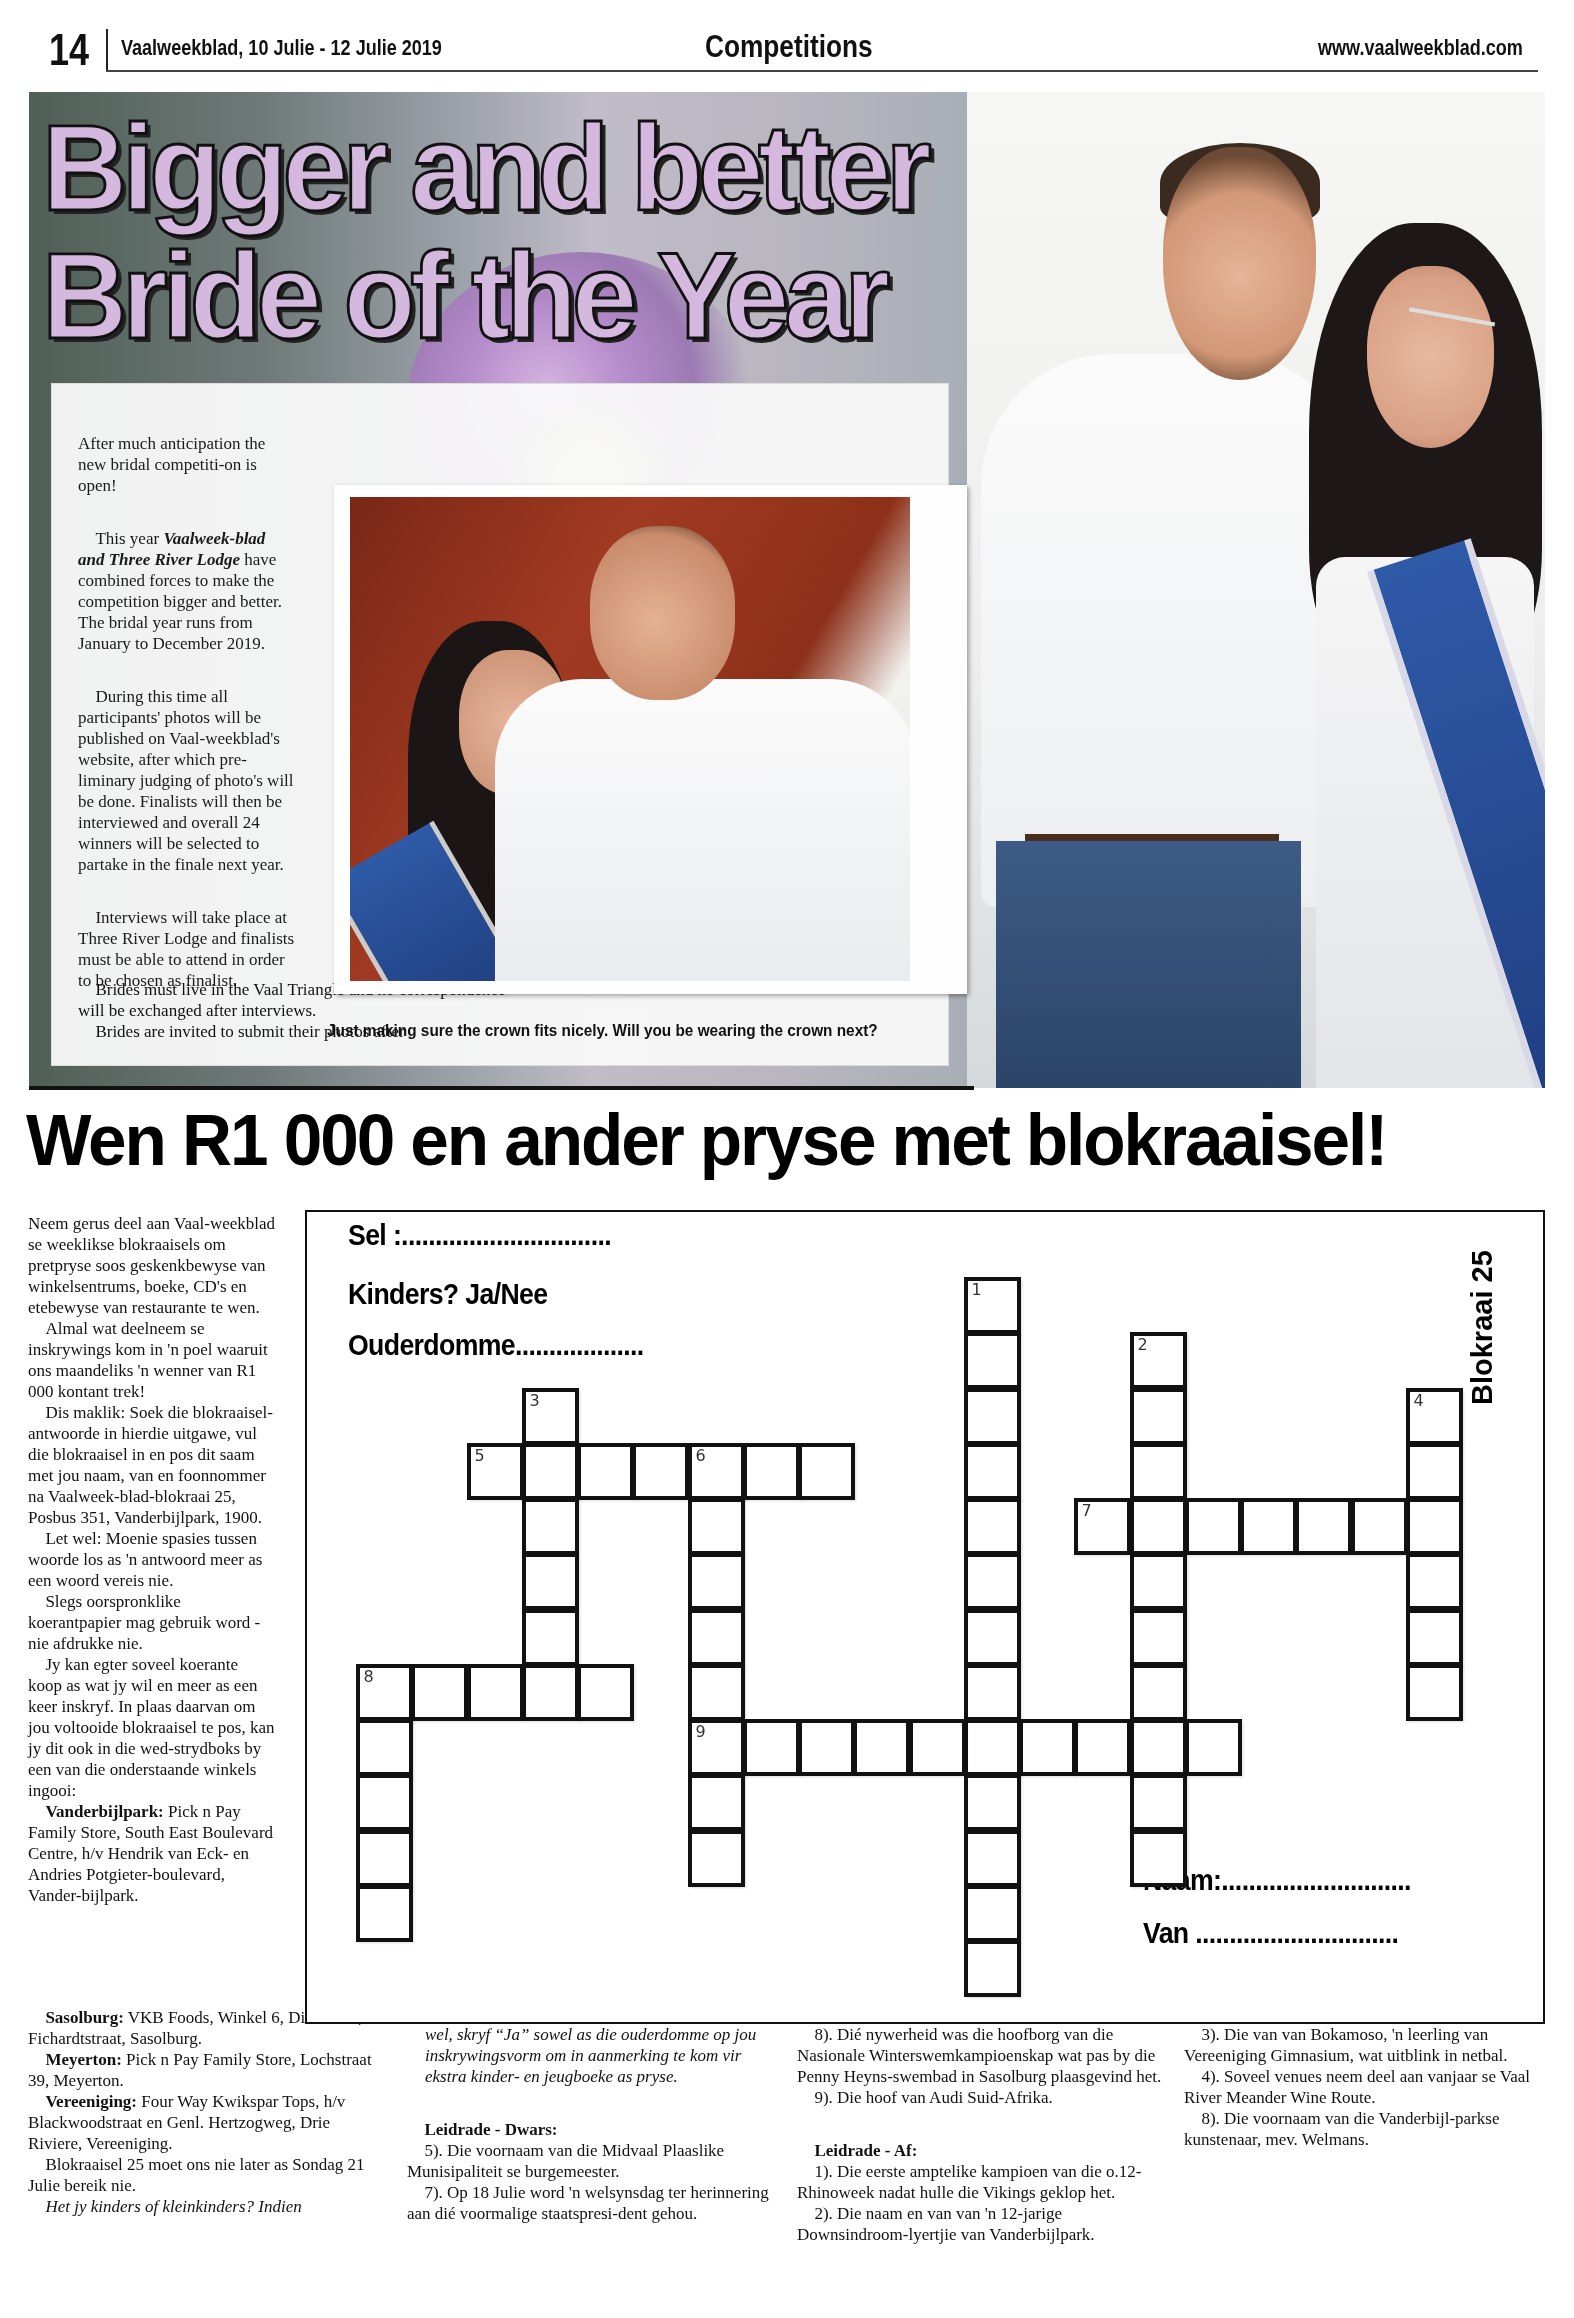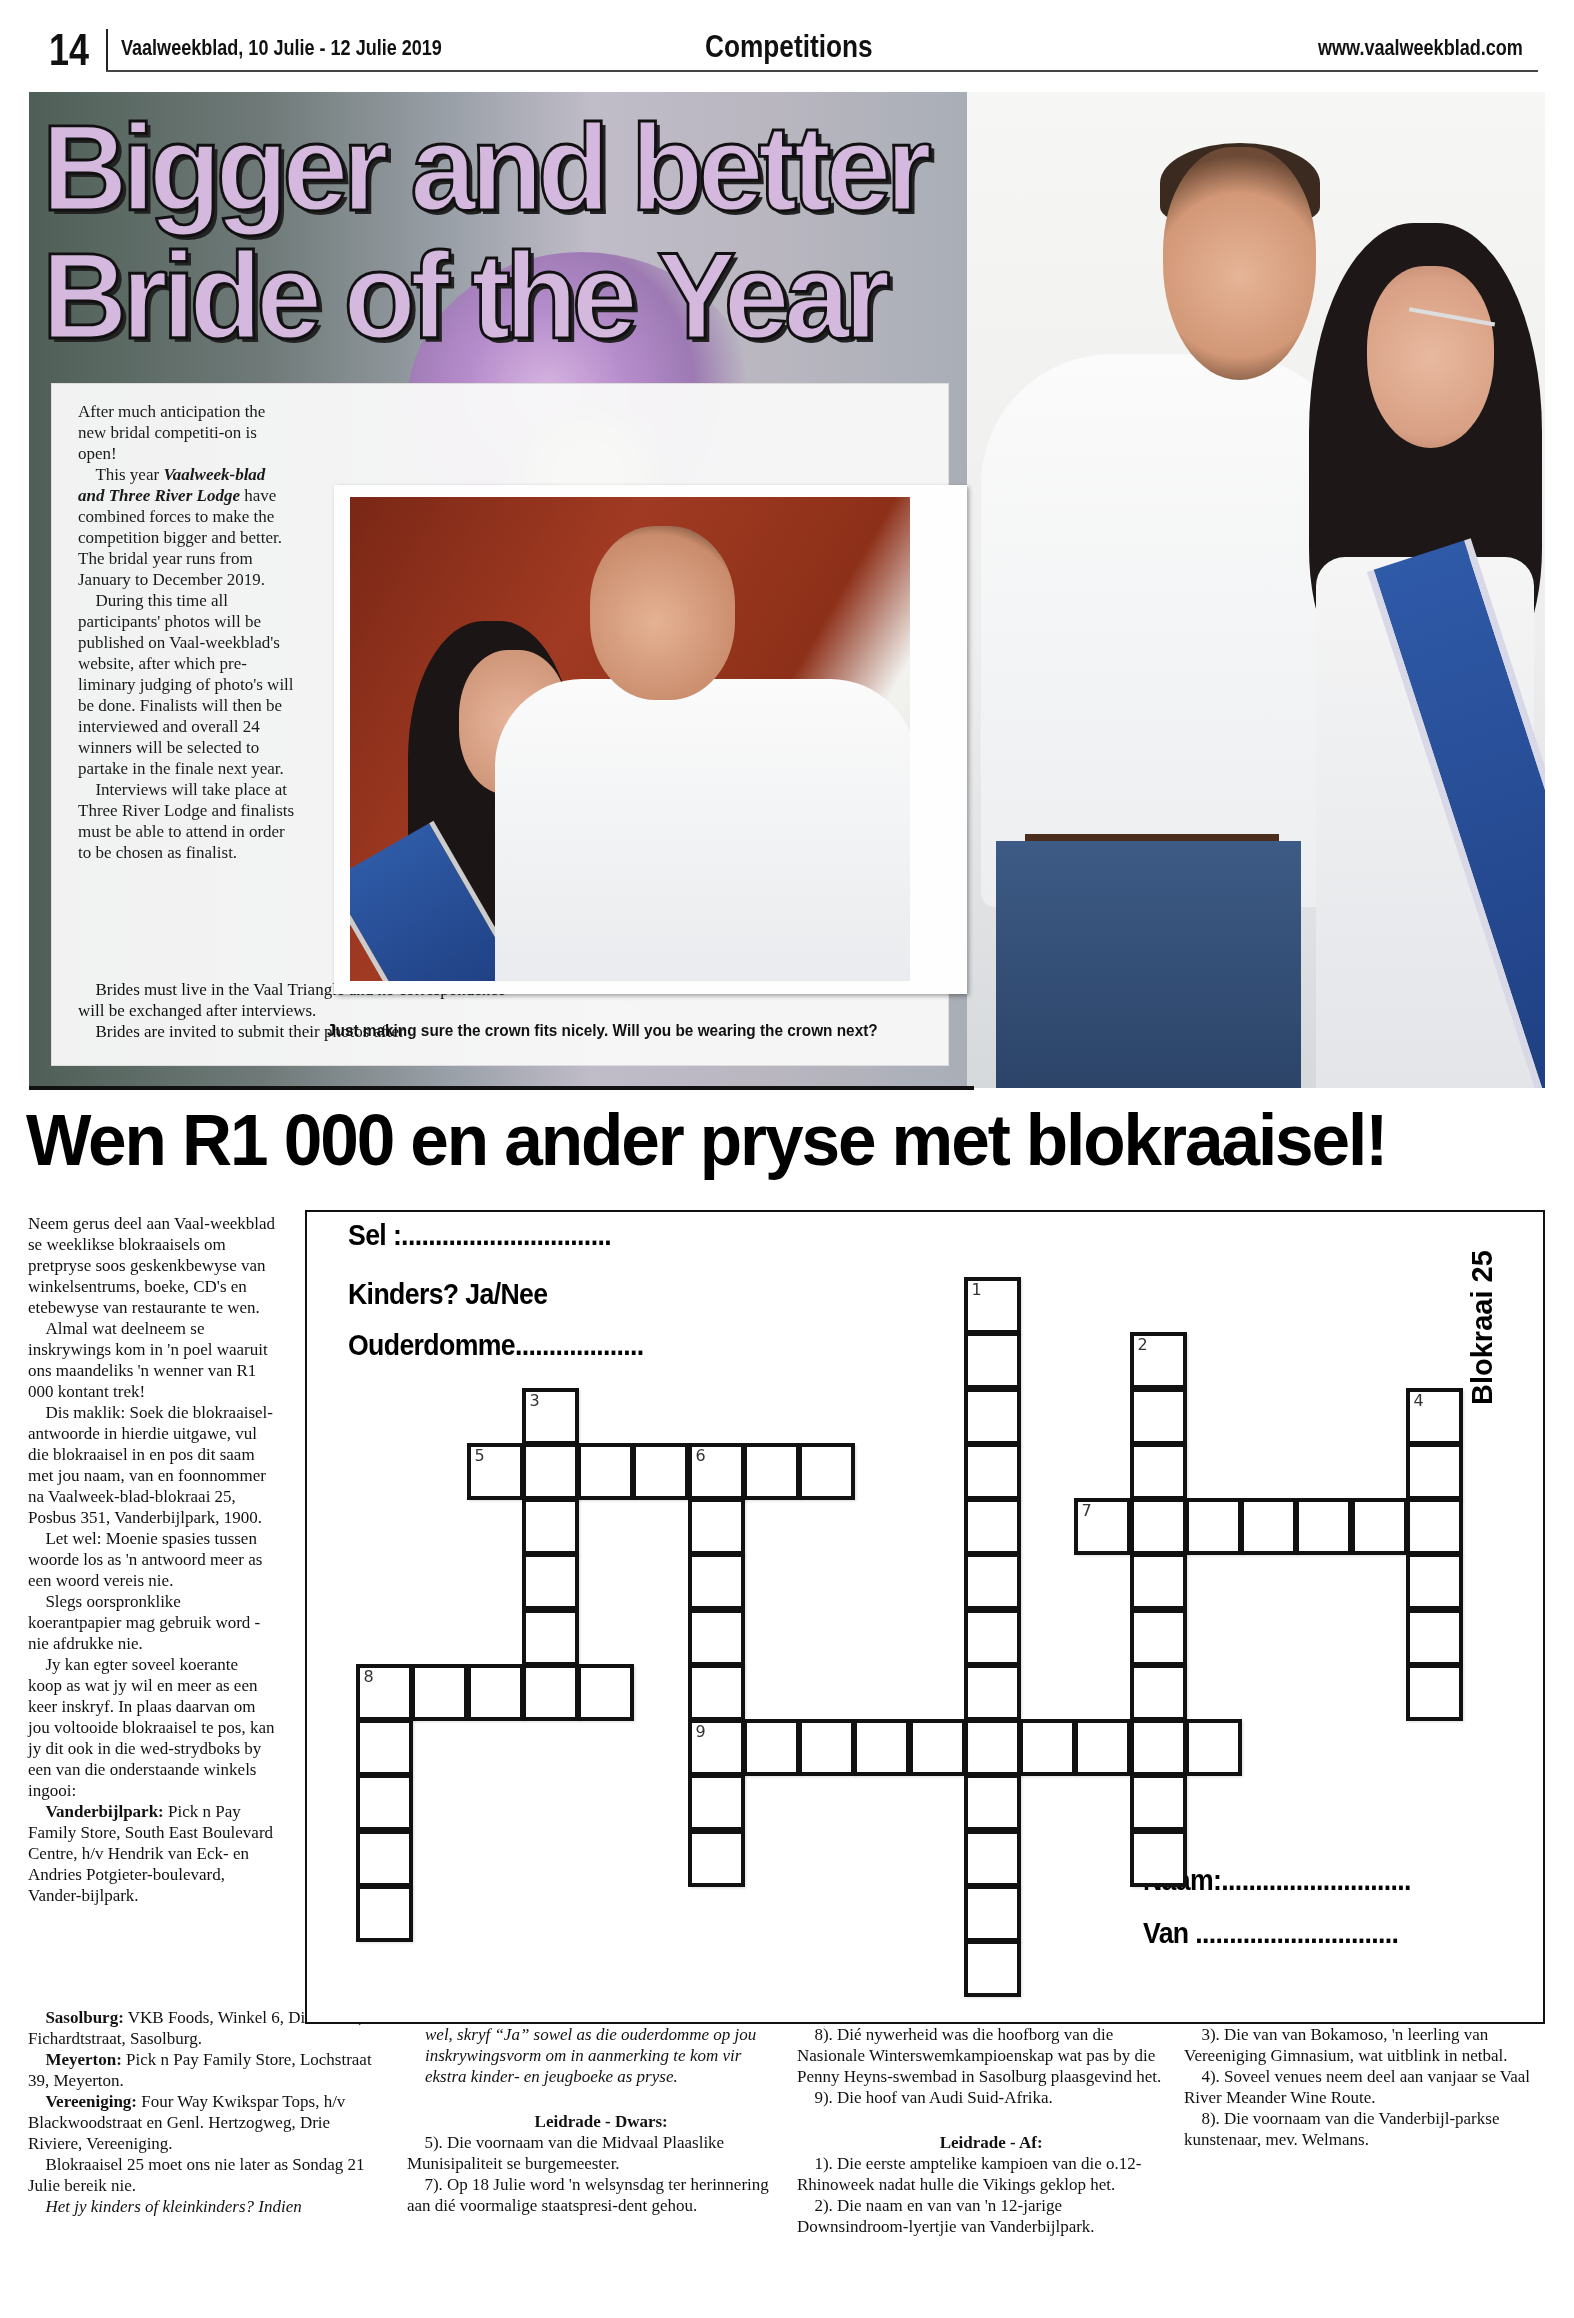--- a/index.html
+++ b/index.html
@@ -37,21 +37,21 @@
   .bride-dress { position: absolute; left: 1287px; top: 465px; width: 218px; height: 531px; background: linear-gradient(180deg, #f5f5f5, #e3e5e9); border-radius: 29px 29px 0 0; }
   .bride-sash { position: absolute; left: 1338px; top: 480px; width: 109px; height: 553px; background: linear-gradient(180deg, #2f5aa8, #1f3f82); transform: rotate(-18deg); transform-origin: top left; border-left: 7.3px solid #d8d8e6; border-right: 7.3px solid #d8d8e6; }
   .bride-crown { position: absolute; left: 1381px; top: 205px; width: 87px; height: 22px; border-bottom: 4.4px solid #ddd; transform: rotate(10deg); }
 
   .headline { position: absolute; left: 13px; top: 11.6px; font-family: "Liberation Sans", sans-serif; font-weight: 700; font-size: 122px; line-height: 128px; letter-spacing: -5.8px; color: #d5b8de;
     -webkit-text-stroke: 2.9px #111; text-shadow: 4.4px 4.4px 0 #222; white-space: nowrap; transform: scaleX(0.97); transform-origin: left; }
 
   
   .panel { position: absolute; left: 22px; top: 291px; width: 898px; height: 683px; background: rgba(248,248,248,0.96); border: 1.5px solid #ddd; }
   .article-col1 { position: absolute; left: 26px; top: 17.4px; width: 218px; font-size: 17px; line-height: 21px; color: #1a1a1a; }
-  .article-col1 p { text-indent: 0; }
+  .article-col1 p { text-indent: 0; margin-top: 32px; }
   .article-col1 p.ind { text-indent: 17.4px; }
   .article-bottom-left { position: absolute; left: 26px; top: 595px; width: 436px; font-size: 17px; line-height: 21px; }
   .article-bottom-right { position: absolute; left: 467px; top: 603px; width: 422px; font-size: 17px; line-height: 21px; }
   .ind { text-indent: 17.4px; }
   .inset-frame { position: absolute; left: 305px; top: 393px; width: 633px; height: 509px; background: #fefefe; box-shadow: 1.5px 1.5px 4.4px rgba(0,0,0,0.35); }
   .inset-img { position: absolute; left: 16px; top: 11.6px; width: 560px; height: 484px; background: linear-gradient(120deg, #7a2716 0%, #a13a22 35%, #8d3019 65%, #f2f2ef 78%, #dfe6dc 100%); overflow: hidden; }
   .inset-man { position: absolute; left: 240px; top: 29px; width: 145px; height: 174px; border-radius: 45%; background: radial-gradient(circle at 45% 55%, #e5b294, #c98c6c 70%, #5b3a28 90%); }
   .inset-shirt { position: absolute; left: 145px; top: 182px; width: 422px; height: 305px; background: linear-gradient(180deg, #fbfbfb, #e9ebee); border-radius: 87px 87px 0 0; }
   .inset-woman-hair { position: absolute; left: 58px; top: 124px; width: 167px; height: 305px; border-radius: 45% 45% 30% 30%; background: #1b1515; }
   .inset-woman-face { position: absolute; left: 109px; top: 153px; width: 109px; height: 145px; border-radius: 45%; background: radial-gradient(circle, #e7b59b, #cf9679 80%); }
@@ -60,21 +60,21 @@
   .feature-bottom-rule { position: absolute; left: 29px; top: 1086px; width: 945px; height: 4.4px; background: #111; }
 
   
   .cw-headline { position: absolute; left: 26px; top: 1096px; font-family: "Liberation Sans", sans-serif; font-weight: 700; font-size: 73px; line-height: 87px; letter-spacing: -2.2px; white-space: nowrap; transform: scaleX(0.95); transform-origin: left; color: #000; }
 
   .cw-col-text { position: absolute; left: 28px; top: 1213px; width: 247px; font-size: 17px; line-height: 21px; color: #111; }
   .cw-col-text .city { font-weight: 700; }
   .cw-bottom-text { position: absolute; left: 28px; top: 2007px; width: 356px; font-size: 17px; line-height: 21px; }
   .clue-col { position: absolute; top: 2024px; width: 371px; font-size: 17px; line-height: 21px; color: #111; }
   .clue-col .italic { font-style: italic; margin-left: 18px; }
-  .clue-col h4 { font-weight: 700; font-size: 17px; text-indent: 17.4px; margin-top: 24px; text-align: center; }
+  .clue-col h4 { font-weight: 700; font-size: 17px; text-indent: 17.4px; margin-top: 32px; }
 
   .cw-box { position: absolute; left: 305px; top: 1210px; width: 1240px; height: 814px; border: 2.9px solid #111; background: #fff; }
   .form-label { position: absolute; font-family: "Liberation Sans", sans-serif; font-weight: 700; font-size: 29px; color: #000; white-space: nowrap; letter-spacing: -0.7px; transform: scaleX(0.92); transform-origin: left; }
   .blokraai-label { position: absolute; left: 1440px; top: 1251px; font-family: "Liberation Sans", sans-serif; font-weight: 700; font-size: 29px; color: #000; transform: rotate(-90deg); transform-origin: left top; white-space: nowrap; }
 
   .grid { position: absolute; left: 356px; top: 1277px; width: 1163px; height: 727px; }
   .cell { position: absolute; width: 57px; height: 57px; border: 4.4px solid #111; background: #fff; box-shadow: 1.5px 2.2px 2.2px rgba(0,0,0,0.12); }
   .cell-num { position: absolute; left: 3.6px; top: 0px; font-family: "DejaVu Sans", sans-serif; font-size: 16px; color: #333; line-height: 17.4px; }
 </style>
 </head>

